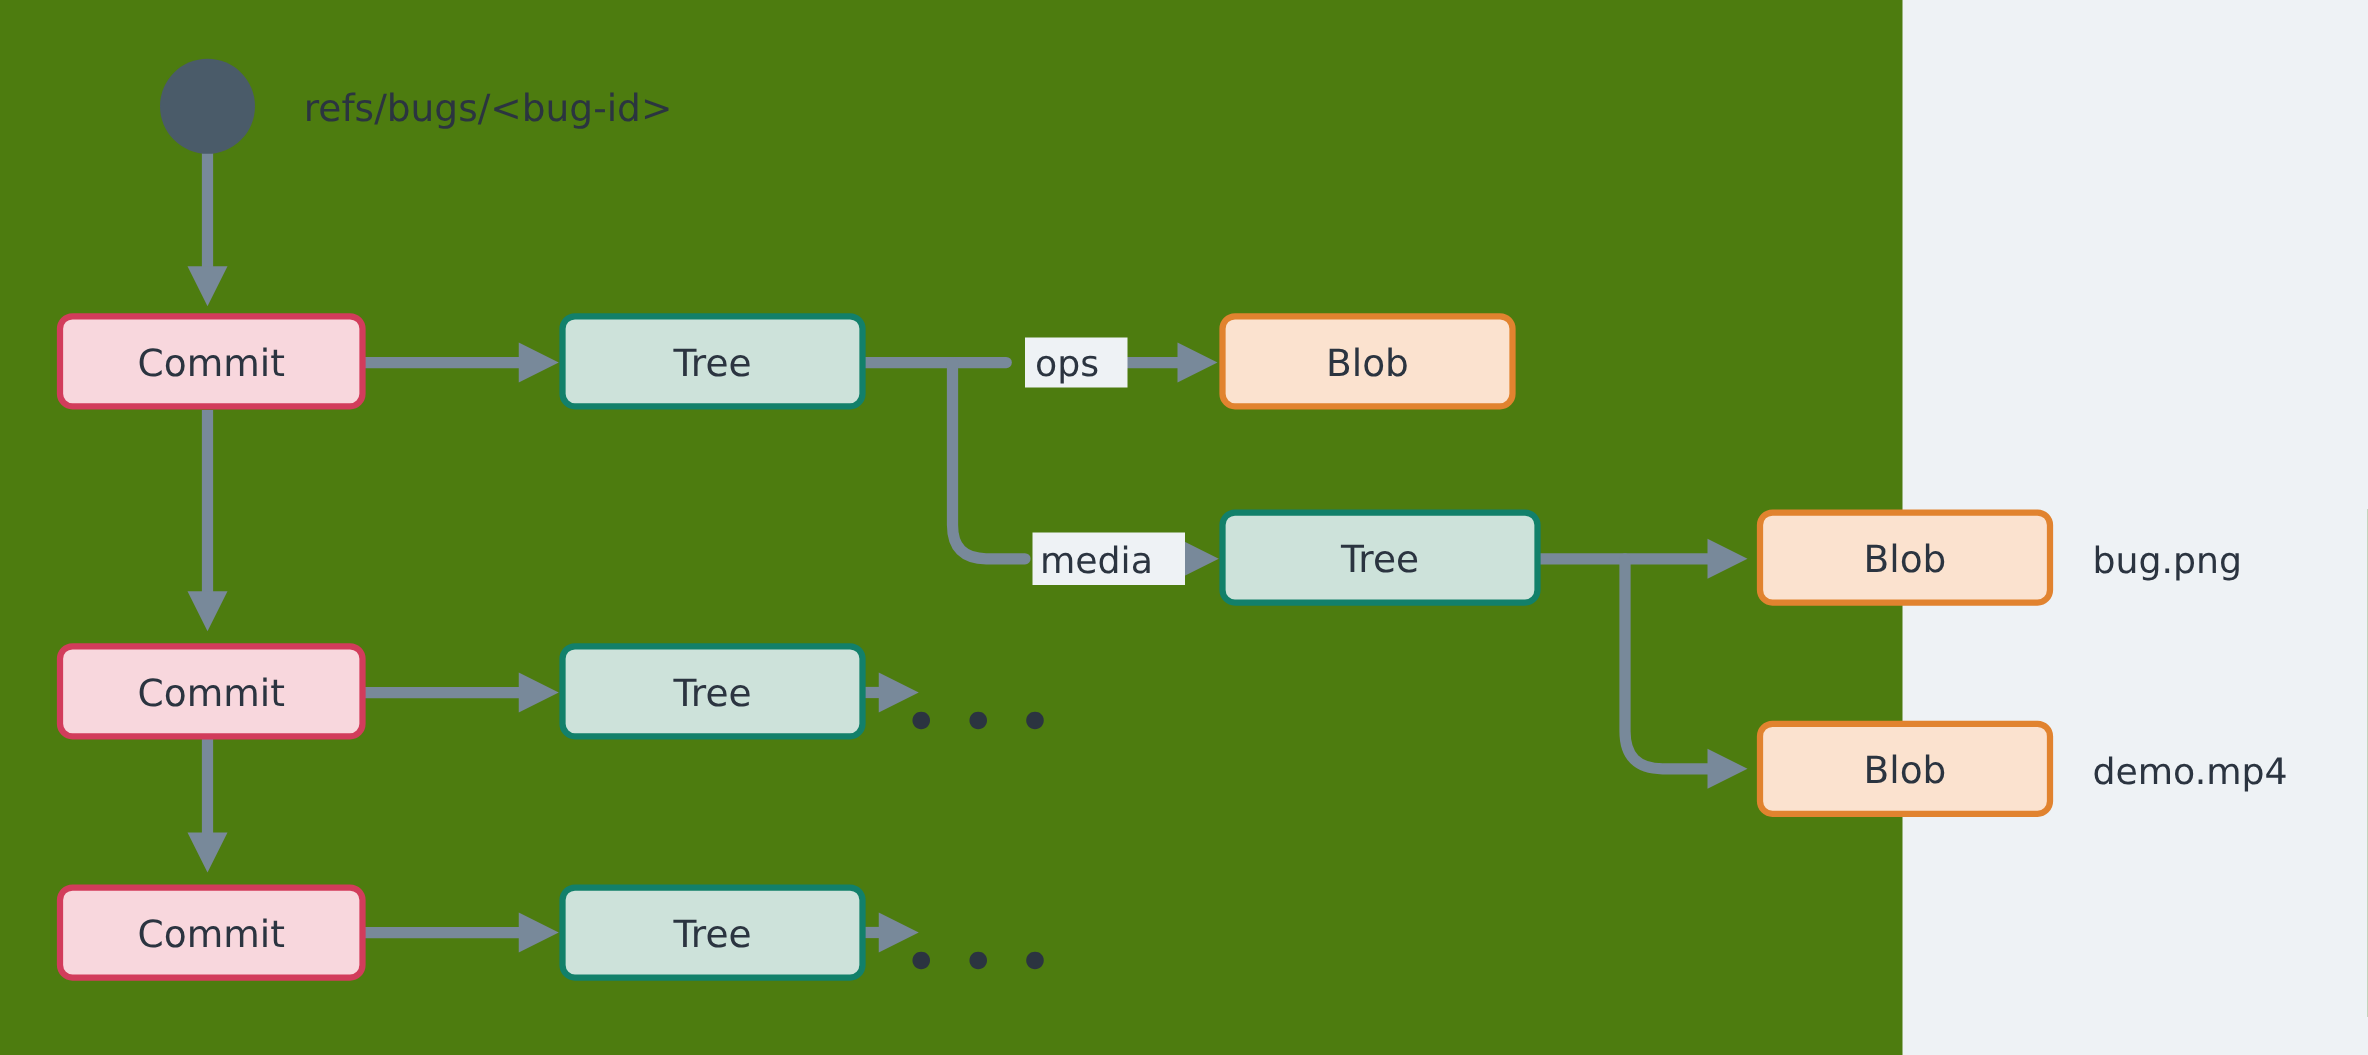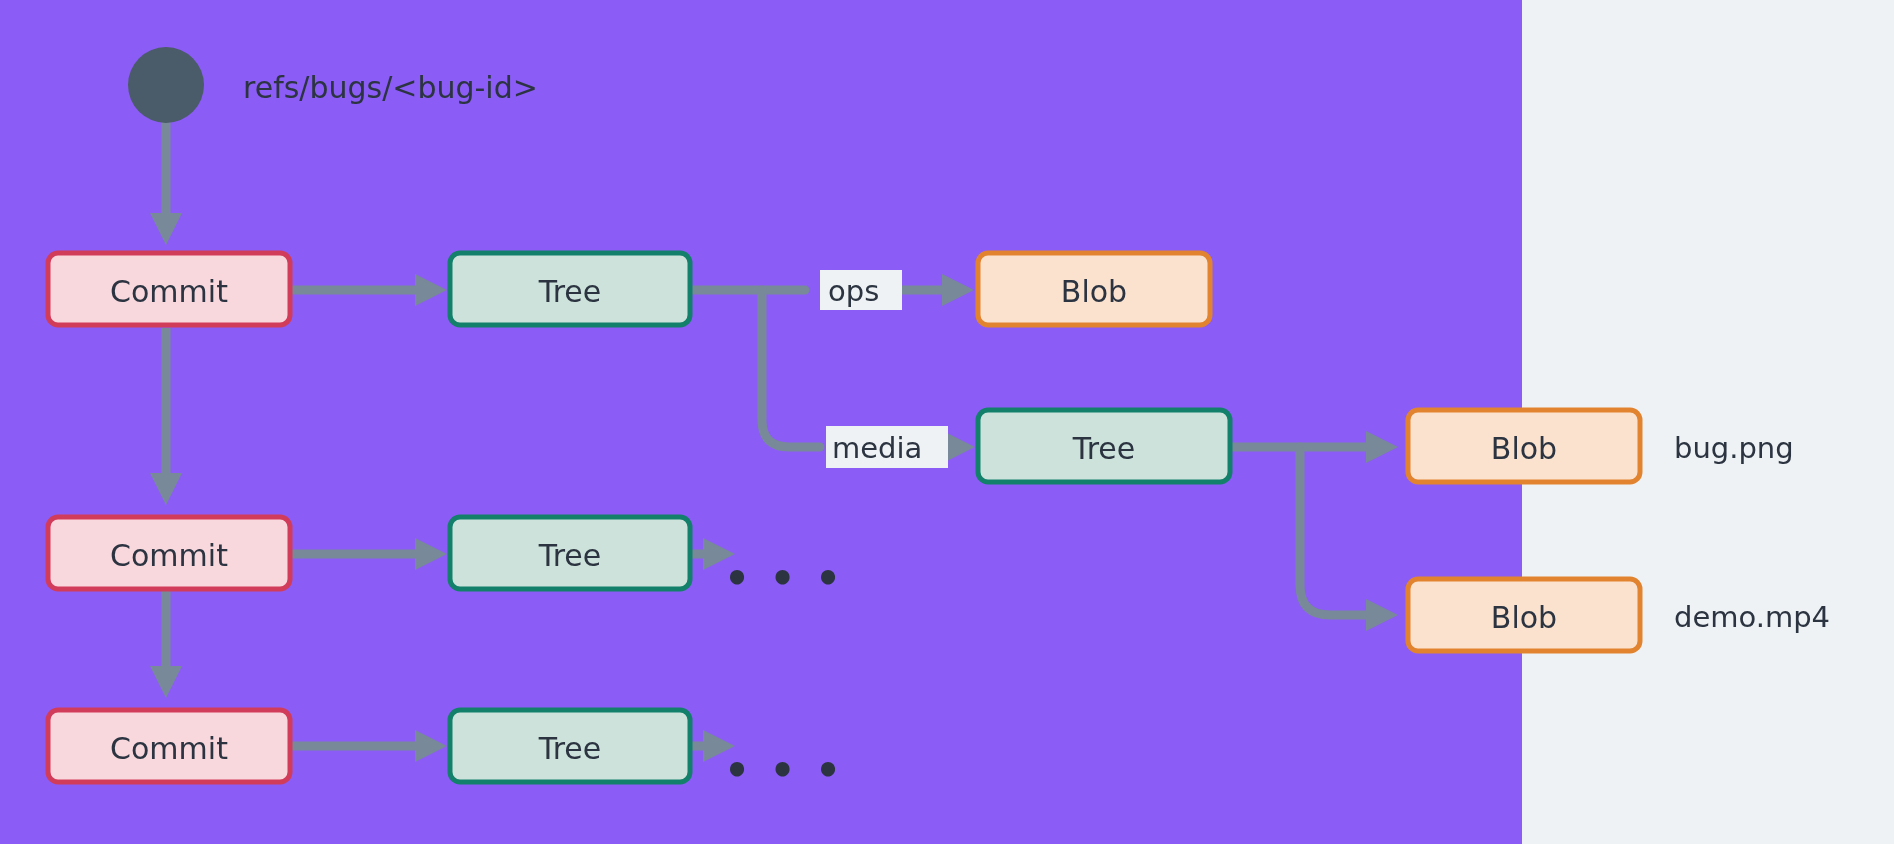--- a/index.html
+++ b/index.html
@@ -10,21 +10,21 @@
   body {
     width: 1894px;
     height: 844px;
     font-family: "DejaVu Sans", "Liberation Sans", sans-serif;
     overflow: hidden;
   }
   #canvas {
     position: relative;
     width: 1522px;
     height: 844px;
-    background: #8b5cf6;
+    background: #4d7c0f;
   }
   svg.diagram {
     position: absolute;
     inset: 0;
     width: 1894px;
     height: 844px;
     display: block;
   }
   .node-label {
     font-family: "DejaVu Sans", "Liberation Sans", sans-serif;

